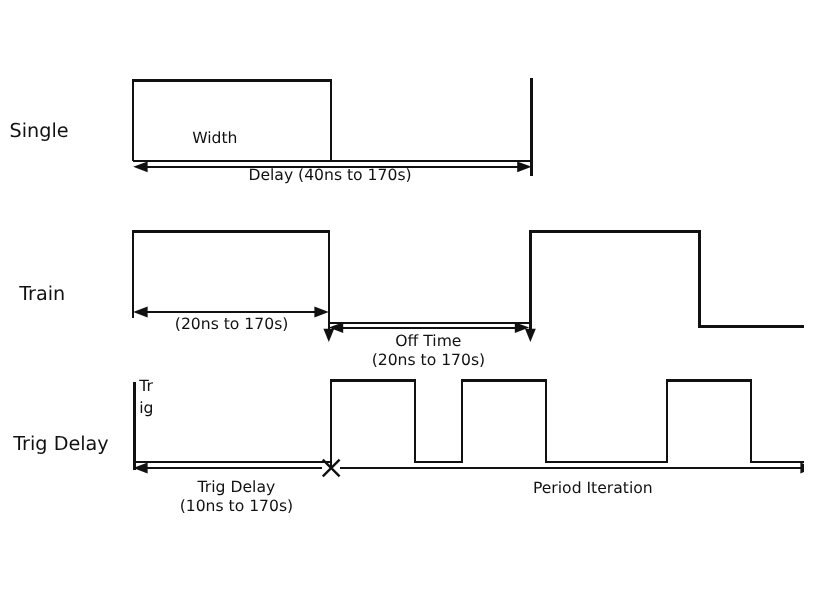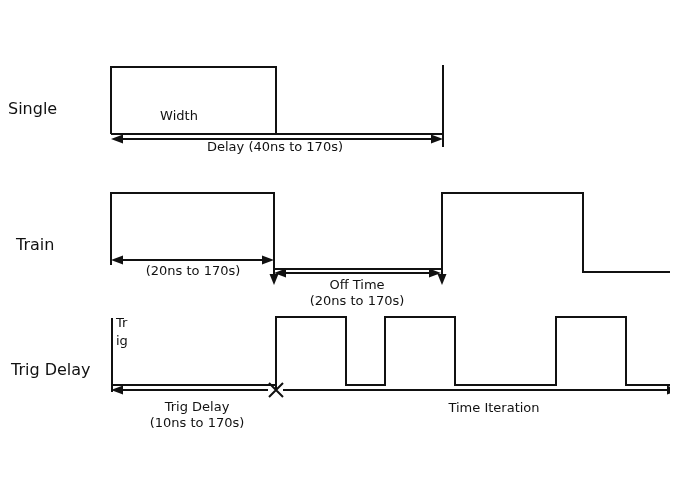--- a/index.html
+++ b/index.html
@@ -86,15 +86,15 @@
   <div class="ann" style="left:277px; top:277px; width:160px;">
     <div>Off Time</div>
     <div>(20ns to 170s)</div>
   </div>
 
   <div class="vert" style="left:116px; top:314px;">Trig</div>
   <div class="ann" style="left:117px; top:399px; width:160px;">
     <div>Trig Delay</div>
     <div>(10ns to 170s)</div>
   </div>
-  <div class="ann" style="left:394px; top:400px; width:200px;">Time Iteration</div>
+  <div class="ann" style="left:394px; top:400px; width:200px;">Period Iteration</div>
 
 </div>
 
 </body></html>

